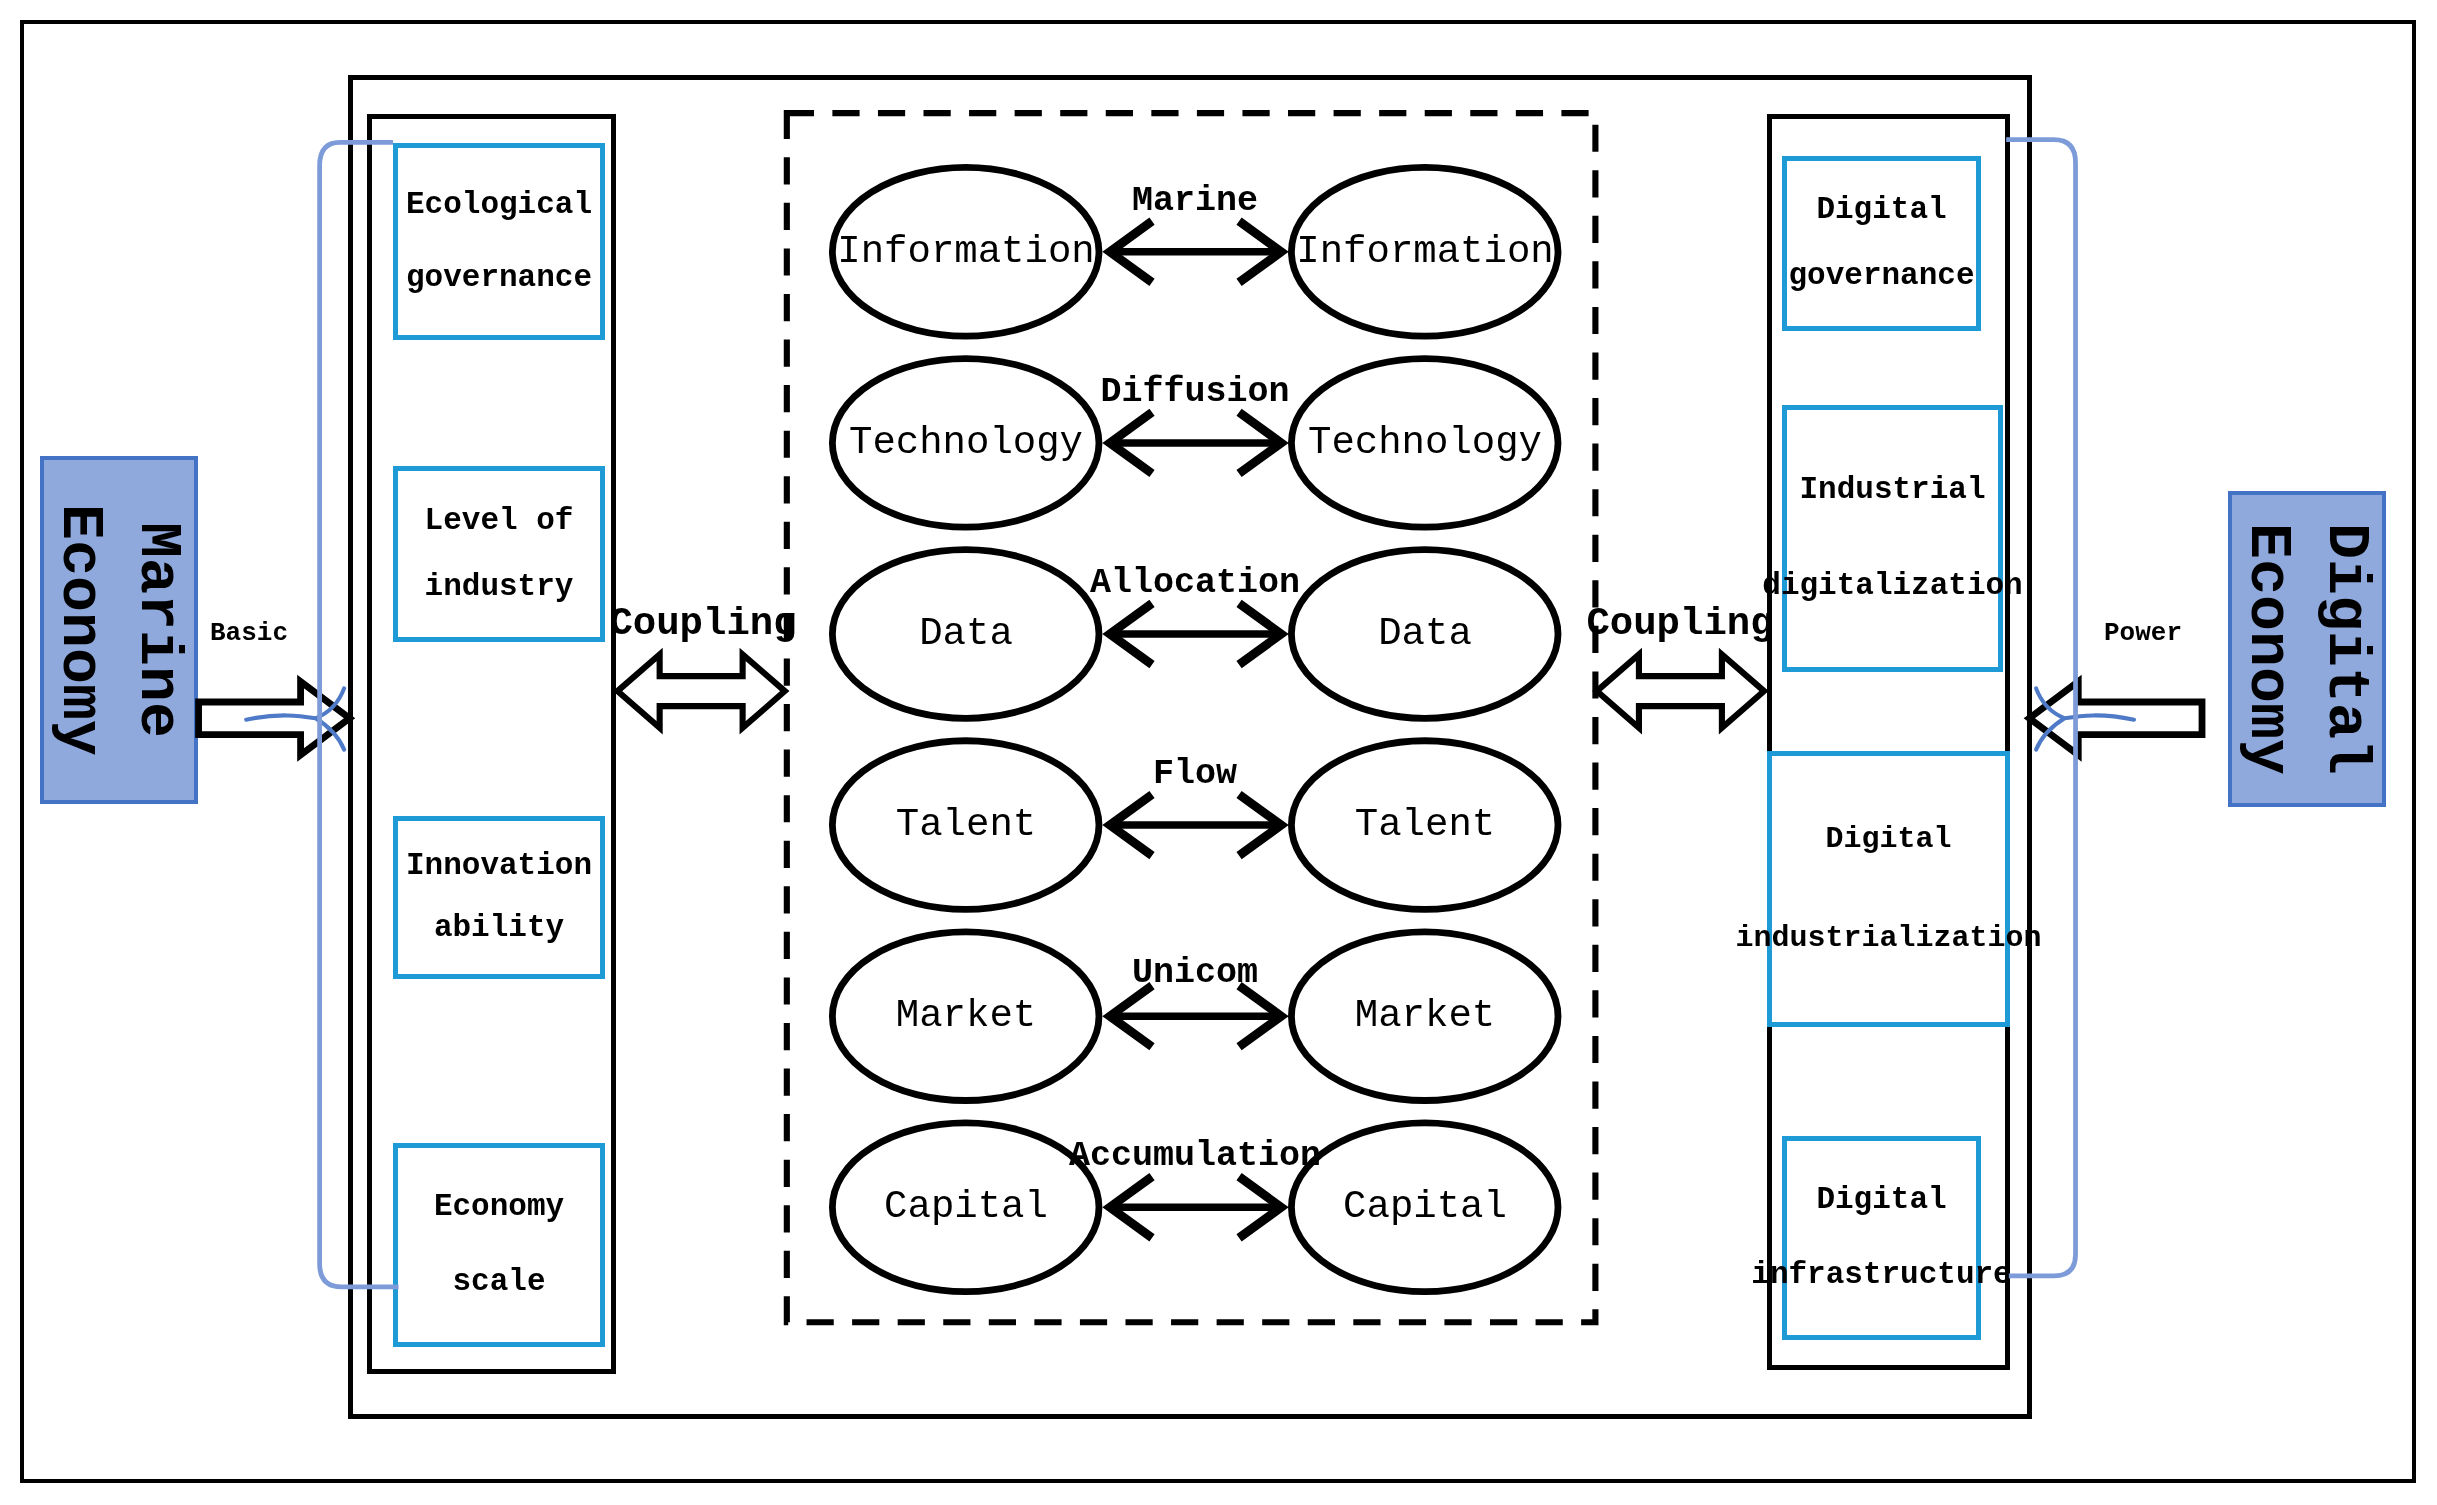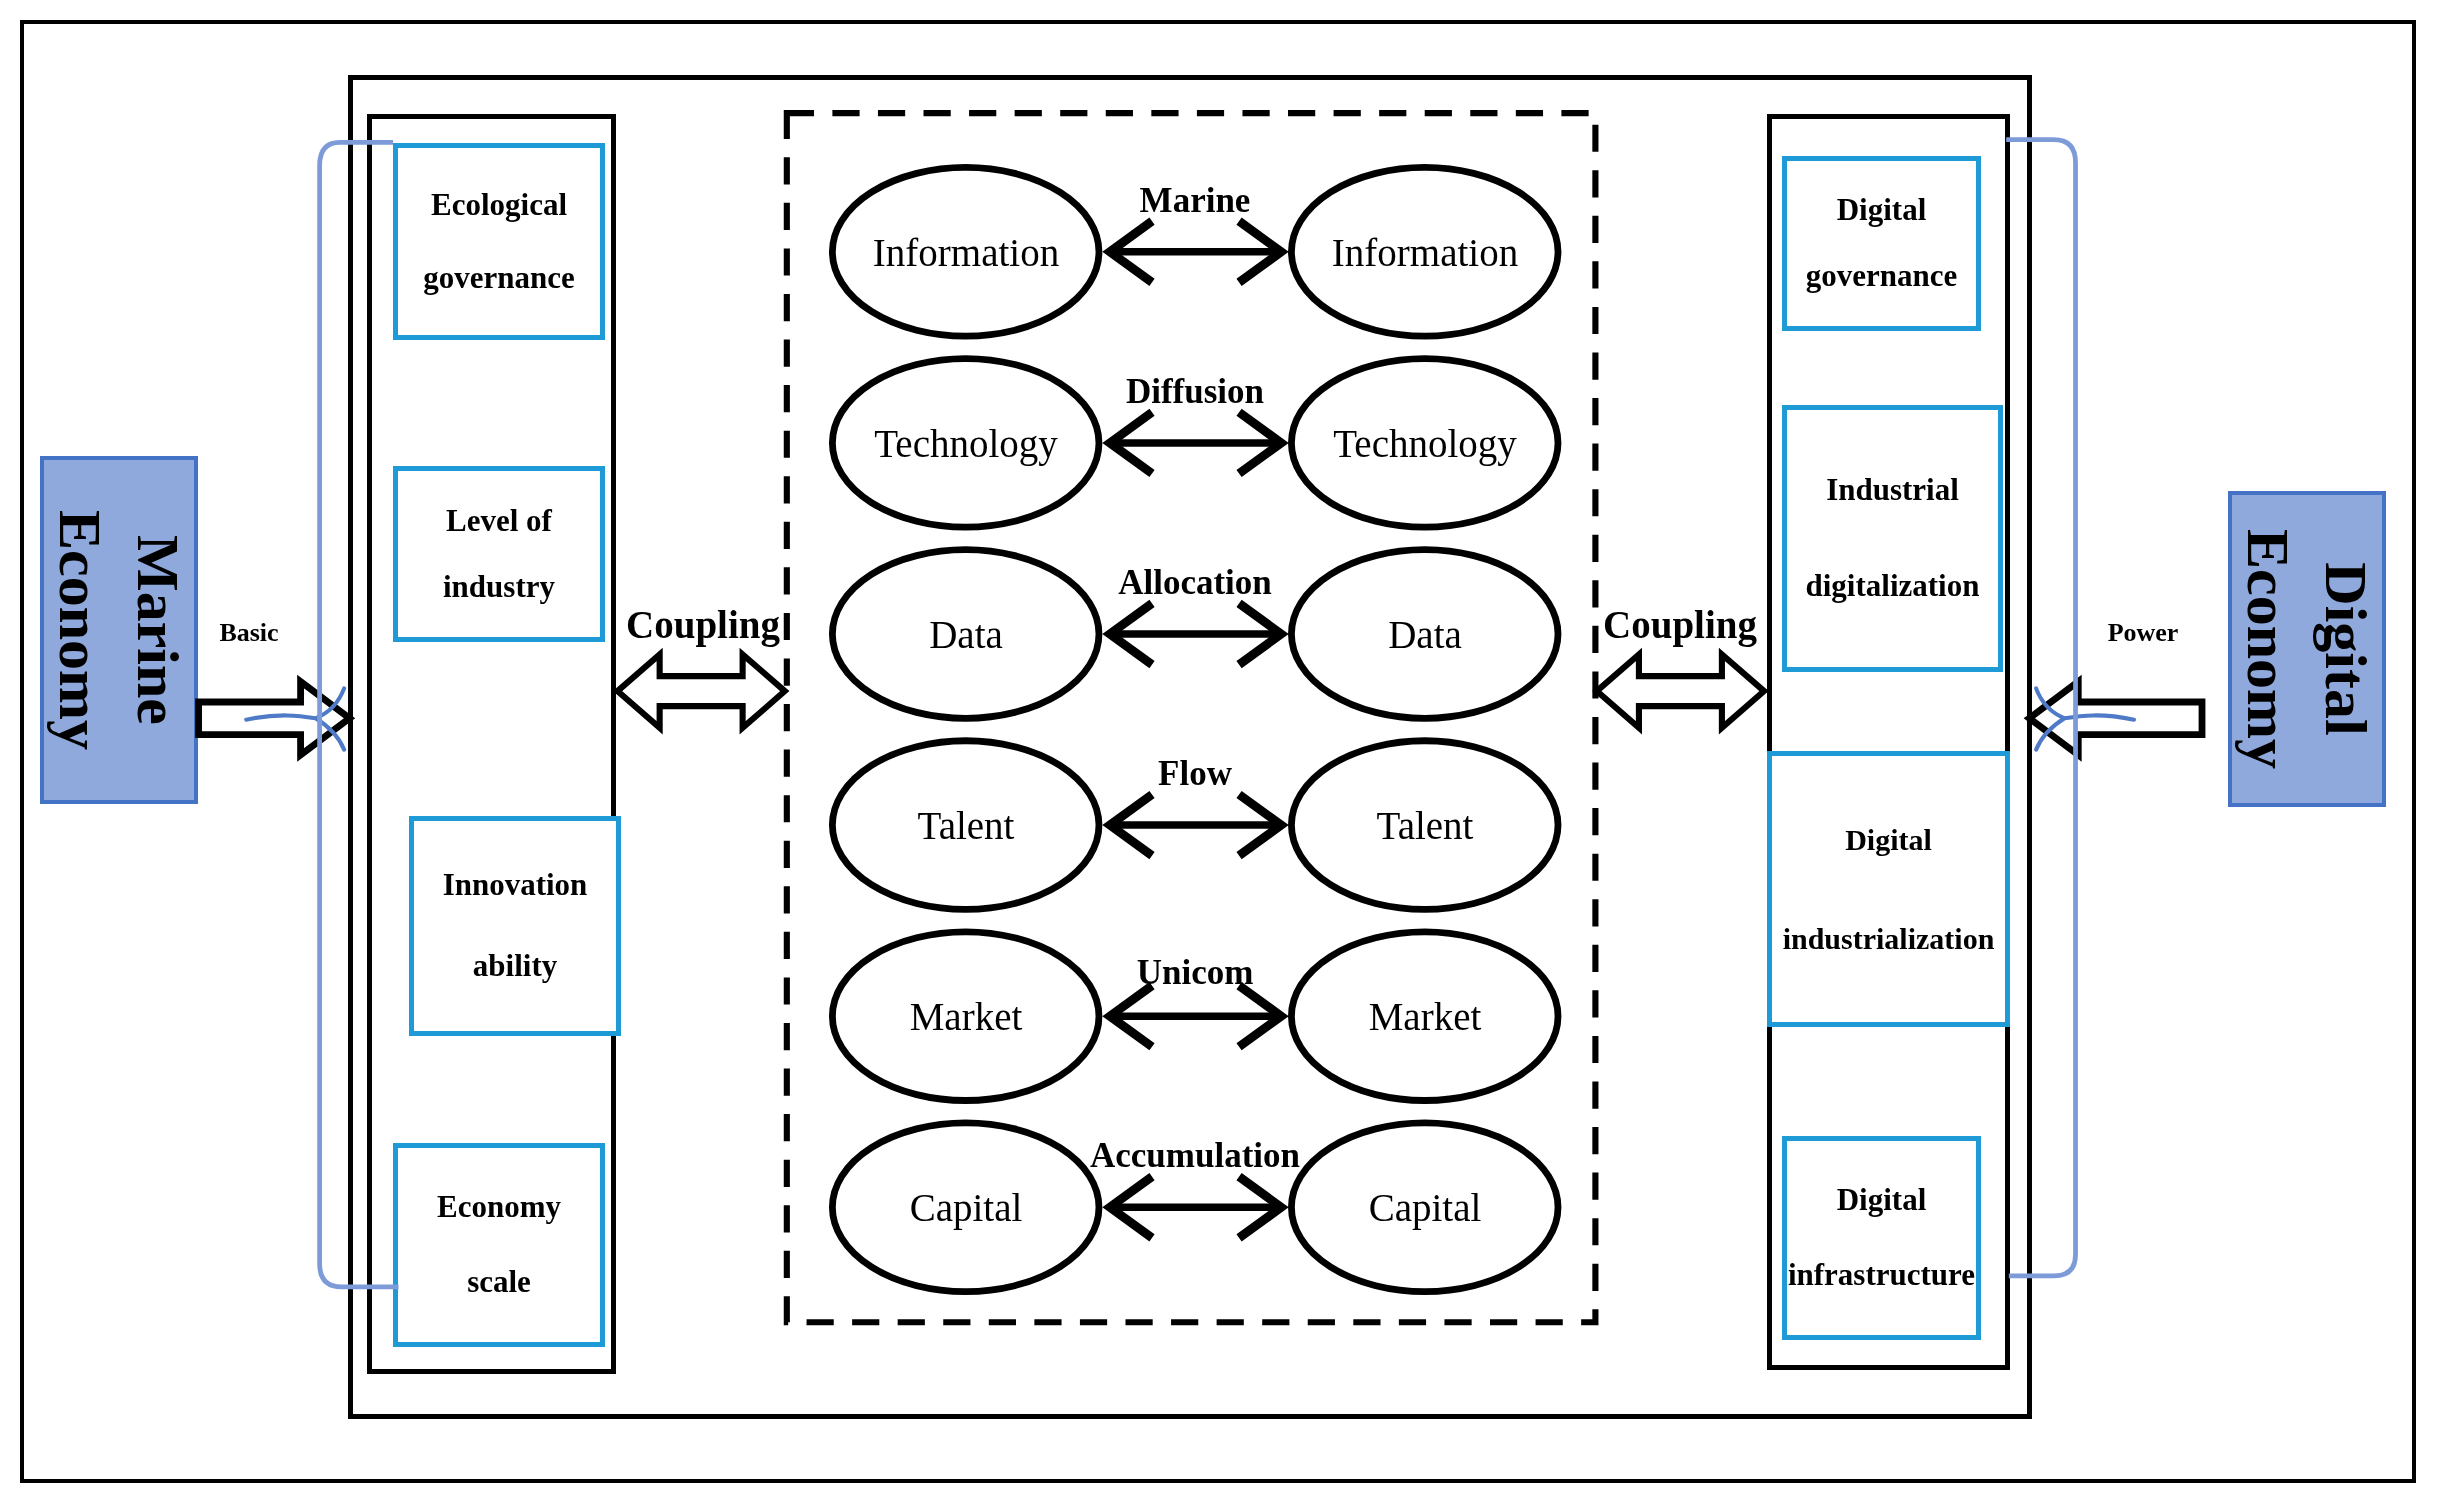--- a/index.html
+++ b/index.html
@@ -1,17 +1,17 @@
 <!DOCTYPE html>
 <html style="font-size:11px"><head>
 <meta charset="utf-8">
 <style>
   html,body{margin:0;padding:0;background:#ffffff;}
   #canvas{position:relative;width:2438px;height:1506px;background:#ffffff;
-          font-family:Liberation Serif, serif;color:#000;overflow:hidden;}
+          font-family:Liberation Mono, monospace;color:#000;overflow:hidden;}
   .frame{position:absolute;box-sizing:border-box;border:4.8px solid #000;background:transparent;z-index:1;}
   .frame.inner{border-width:5.4px;}
   .colframe{position:absolute;box-sizing:border-box;border:5.4px solid #000;background:#fff;z-index:2;}
   .dim-box{position:absolute;box-sizing:border-box;border:5.4px solid #1E9BD7;background:#fff;
            display:flex;flex-direction:column;justify-content:space-evenly;align-items:center;
            text-align:center;font-weight:bold;font-size:31px;line-height:1.05;z-index:4;}
   .dim-box.wide{font-size:30px;}
   svg.layer{position:absolute;left:0;top:0;z-index:5;}
   .float-label{position:absolute;transform:translate(-50%,-50%);white-space:nowrap;z-index:6;
                font-weight:bold;font-size:35px;}
@@ -34,21 +34,21 @@
   <div class="colframe" style="left:1767px;top:114px;width:243px;height:1256px;"></div>
 
   <div class="dim-box" style="left:393px;top:143px;width:212px;height:197px;">
     <span>Ecological</span>
     <span>governance</span>
   </div>
   <div class="dim-box" style="left:393px;top:466px;width:212px;height:176px;">
     <span>Level of</span>
     <span>industry</span>
   </div>
-  <div class="dim-box" style="left:409px;top:816px;width:212px;height:220px;">
+  <div class="dim-box" style="left:393px;top:816px;width:212px;height:163px;">
     <span>Innovation</span>
     <span>ability</span>
   </div>
   <div class="dim-box" style="left:393px;top:1143px;width:212px;height:204px;">
     <span>Economy</span>
     <span>scale</span>
   </div>
 
   <div class="dim-box" style="left:1782px;top:156px;width:199px;height:175px;">
     <span>Digital</span>

